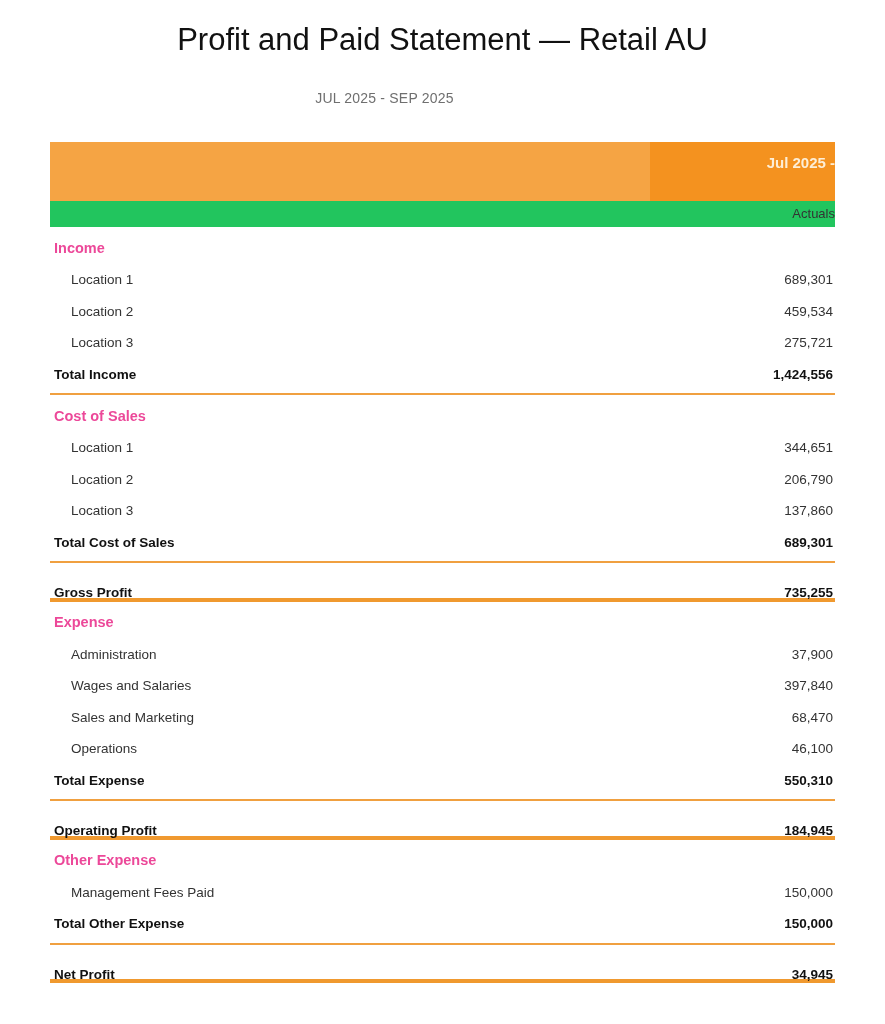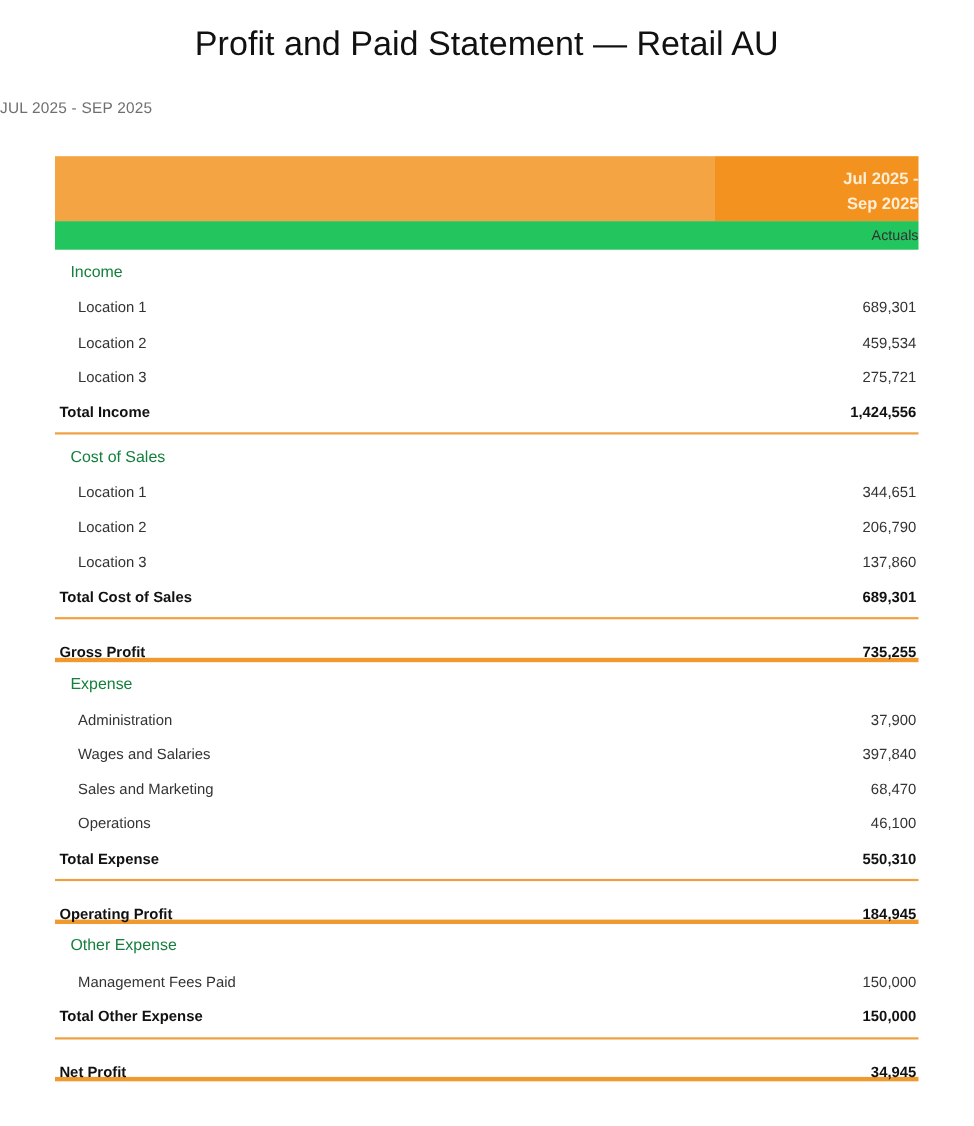--- a/index.html
+++ b/index.html
@@ -6,21 +6,21 @@
     html, body { width: 885px; height: 1024px; background: #ffffff; overflow: hidden; }
     body { font-family: "Liberation Sans", "DejaVu Sans", sans-serif; color: #1a1a1a; position: relative; }
 
     .title {
       position: absolute; top: 22px; left: 0; width: 885px;
       text-align: center; font-size: 31px; font-weight: 400; color: #111;
       letter-spacing: 0px;
     }
     .subtitle {
       position: absolute; top: 90px; left: 0; width: 769px;
-      text-align: left; font-size: 14px; color: #6f6f6f; letter-spacing: 0.2px;
+      text-align: center; font-size: 14px; color: #6f6f6f; letter-spacing: 0.2px;
     }
 
     .table {
       position: absolute; top: 142px; left: 50px; width: 785px;
     }
     .hdr {
       display: flex; height: 59px;
     }
     .hdr-left { width: 600px; background: #f5a444; }
     .hdr-right {
@@ -34,41 +34,40 @@
       font-size: 13px; color: #333; padding-top: 5px; padding-right: 0px;
     }
 
     .row {
       position: relative; display: flex; justify-content: space-between; align-items: center;
       height: 31.5px; font-size: 13.5px;
     }
     .row .label { padding-left: 4px; }
     .row .value { text-align: right; padding-right: 2px; }
     .row.section { height: 37px; padding-top: 4px; }
-    .row.section .label { color: #15803d; font-weight: 400; font-size: 14.5px; margin-left: 10px; }
+    .row.section .label { color: #ec4899; font-weight: 700; font-size: 14.5px; }
     .row.item .label { padding-left: 21px; color: #333; }
     .row.item .value { color: #333; }
     .row.total .label, .row.total .value { font-weight: 700; color: #111; }
     .row.summary .label, .row.summary .value { font-weight: 700; color: #111; margin-top: 28px; }
 
     .rule-thin { height: 2px; background: #f0a040; margin: 3px 0 0 0; }
     .rule-thick { height: 4px; background: #f0992f; margin: 3px 0 0 0; }
   </style>
 </head>
 <body>
 
 <h1 class="title">Profit and Paid Statement — Retail AU</h1>
 <div class="subtitle">JUL 2025 - SEP 2025</div>
 
 <div class="table">
   <div class="hdr">
     <div class="hdr-left"></div>
     <div class="hdr-right">
       <span>Jul 2025 -</span>
-      <span>Sep 2025</span>
     </div>
   </div>
   <div class="subhdr">Actuals</div>
 
   <div class="row section">
     <span class="label">Income</span>
   </div>
   <div class="row item">
     <span class="label">Location 1</span>
     <span class="value">689,301</span>

